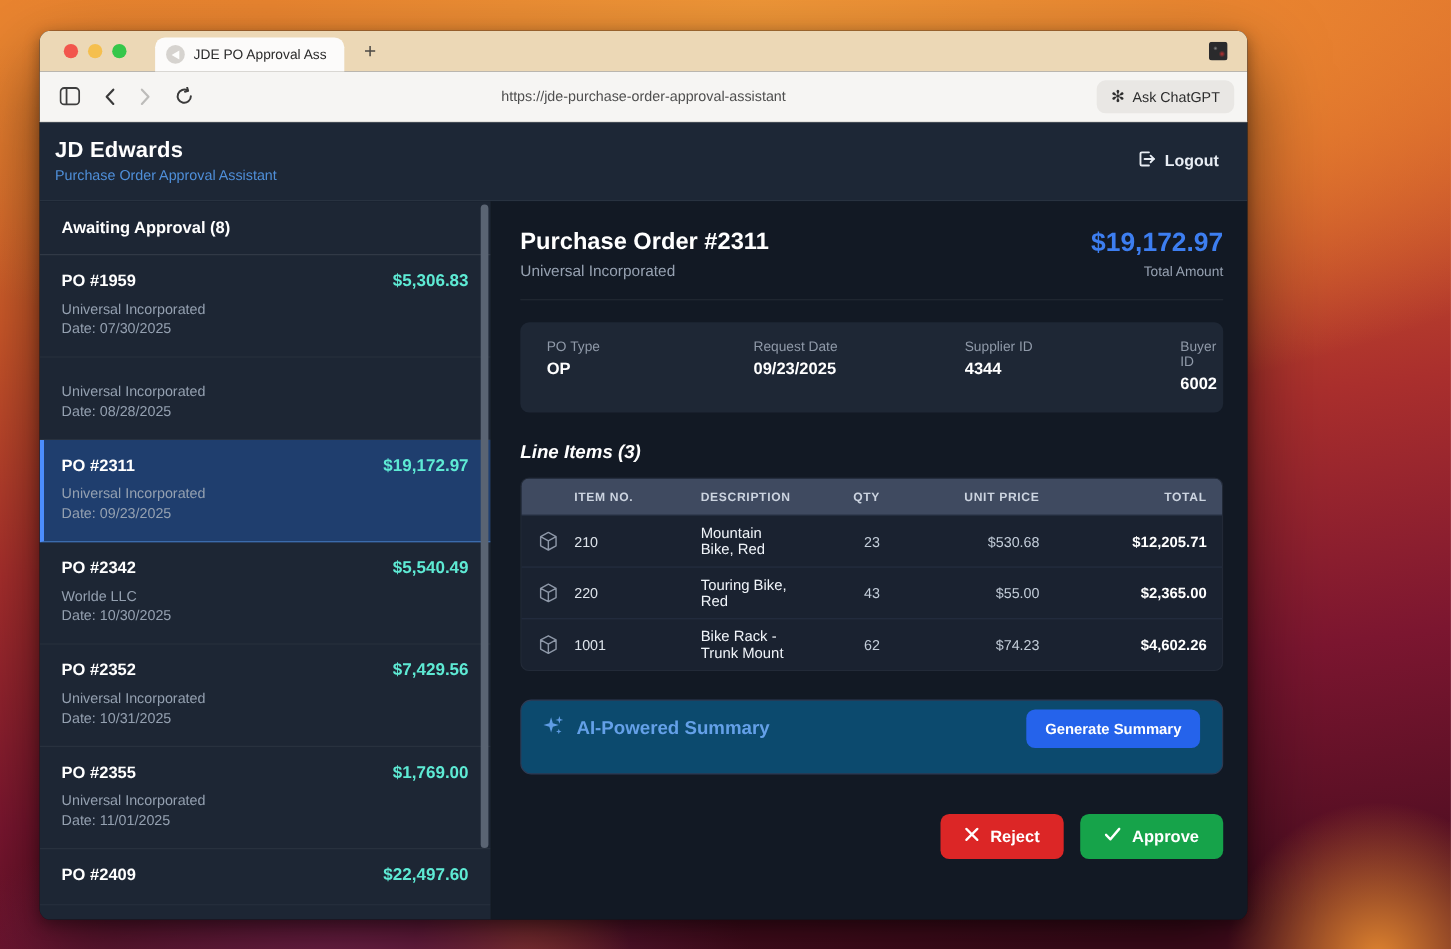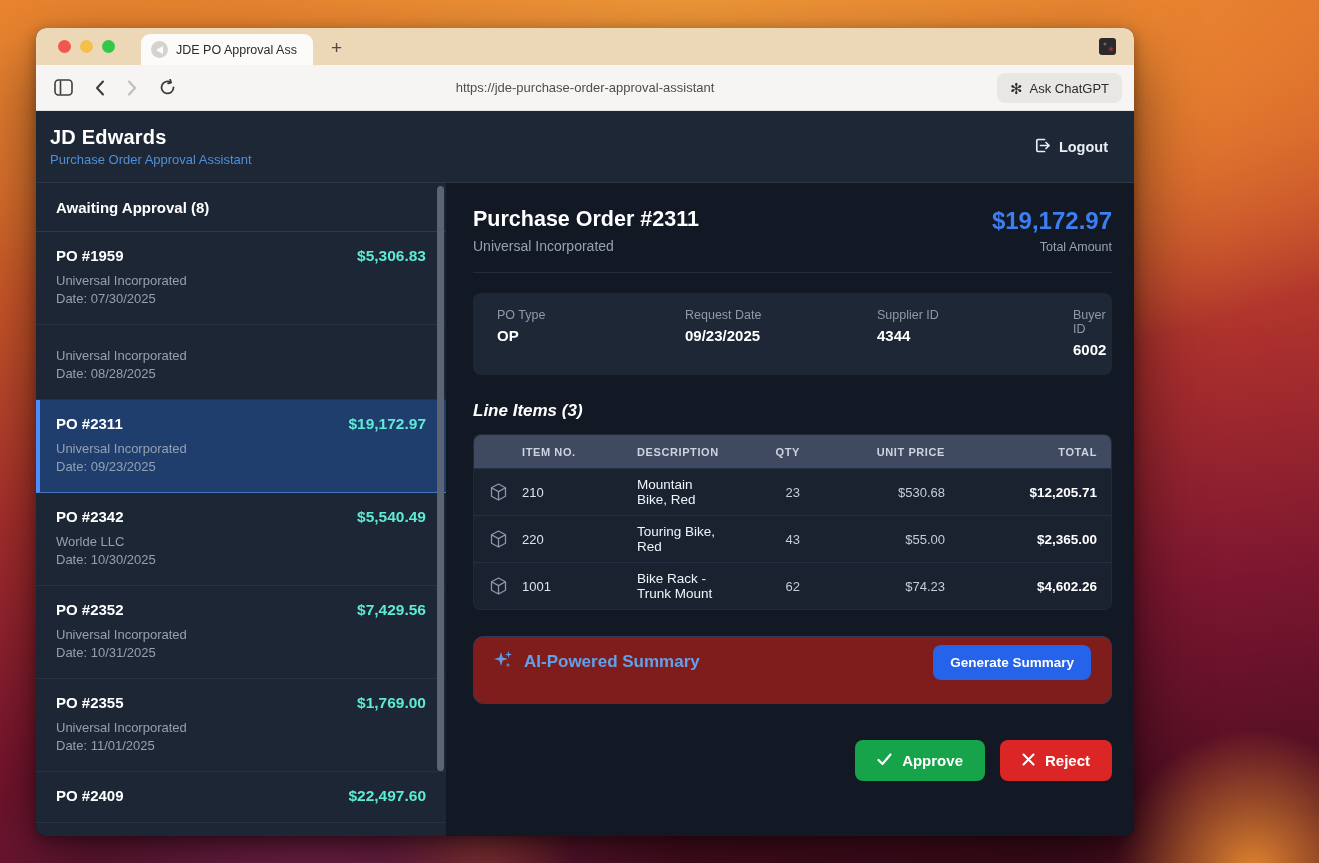--- a/index.html
+++ b/index.html
@@ -108,21 +108,21 @@
   .th { font-size:11px; font-weight:bold; color:#ccd4e0; letter-spacing:.6px; }
   .tr { height:47px; border-top:1px solid #252f41; }
   .td-icon { display:flex; justify-content:center; }
   .td-item { color:#dde3ea; font-size:13px; }
   .td-desc { color:#f0f4f9; font-size:13.5px; }
   .right { text-align:right; padding-right:14px; }
   .td-qty, .td-price { color:#c3cdd9; font-size:13px; }
   .td-total { color:#fff; font-size:13.5px; font-weight:bold; }
 
   .ai-panel {
-    margin-top:26px; border:1px solid #2e3b55; background:#7f1d1d; border-radius:10px;
+    margin-top:26px; border:1px solid #2e3b55; background:#0c4a6e; border-radius:10px;
     height:68px; display:flex; align-items:center; justify-content:space-between; padding:0 20px 16px 18px;
   }
   .ai-left { display:flex; align-items:center; gap:10px; }
   .ai-title { color:#64a0e8; font-size:17px; font-weight:bold; }
   .btn { border:none; border-radius:8px; color:#fff; font-weight:bold; font-family:"Liberation Sans", sans-serif; cursor:pointer; }
   .btn-generate { background:#2563eb; font-size:13.5px; padding:10px 17px; }
 
   .actions { margin-top:36px; display:flex; justify-content:flex-end; gap:15px; }
   .btn-action { font-size:15px; height:41px; padding:0 22px; display:flex; align-items:center; gap:10px; }
   .btn-reject { background:#dc2626; }
@@ -357,35 +357,35 @@
                   <path d="M16.5 2 L17.3 4.7 L20 5.5 L17.3 6.3 L16.5 9 L15.7 6.3 L13 5.5 L15.7 4.7 Z" fill="#5f9ce4"></path>
                   <path d="M16 13.5 L16.6 15.4 L18.5 16 L16.6 16.6 L16 18.5 L15.4 16.6 L13.5 16 L15.4 15.4 Z" fill="#5f9ce4"></path>
                 </svg>
             </span>
             <span class="ai-title">AI-Powered Summary</span>
           </div>
           <button class="btn btn-generate">Generate Summary</button>
         </div>
 
         <div class="actions">
-          <button class="btn btn-action btn-approve">
-            <span>
-              <svg width="15" height="13" viewBox="0 0 15 13">
-                  <polyline points="1.5,7 5.5,11 13.5,1.5" fill="none" stroke="#fff" stroke-width="2.2" stroke-linecap="round" stroke-linejoin="round"></polyline>
-                </svg>
-            </span>
-            <span>Approve</span>
-          </button>
           <button class="btn btn-action btn-reject">
             <span>
               <svg width="13" height="13" viewBox="0 0 13 13">
                   <line x1="1.5" y1="1.5" x2="11.5" y2="11.5" stroke="#fff" stroke-width="2" stroke-linecap="round"></line>
                   <line x1="11.5" y1="1.5" x2="1.5" y2="11.5" stroke="#fff" stroke-width="2" stroke-linecap="round"></line>
                 </svg>
             </span>
             <span>Reject</span>
           </button>
+          <button class="btn btn-action btn-approve">
+            <span>
+              <svg width="15" height="13" viewBox="0 0 15 13">
+                  <polyline points="1.5,7 5.5,11 13.5,1.5" fill="none" stroke="#fff" stroke-width="2.2" stroke-linecap="round" stroke-linejoin="round"></polyline>
+                </svg>
+            </span>
+            <span>Approve</span>
+          </button>
         </div>
 
       </div>
     </div>
   </div>
 </div>
 
 </body></html>

